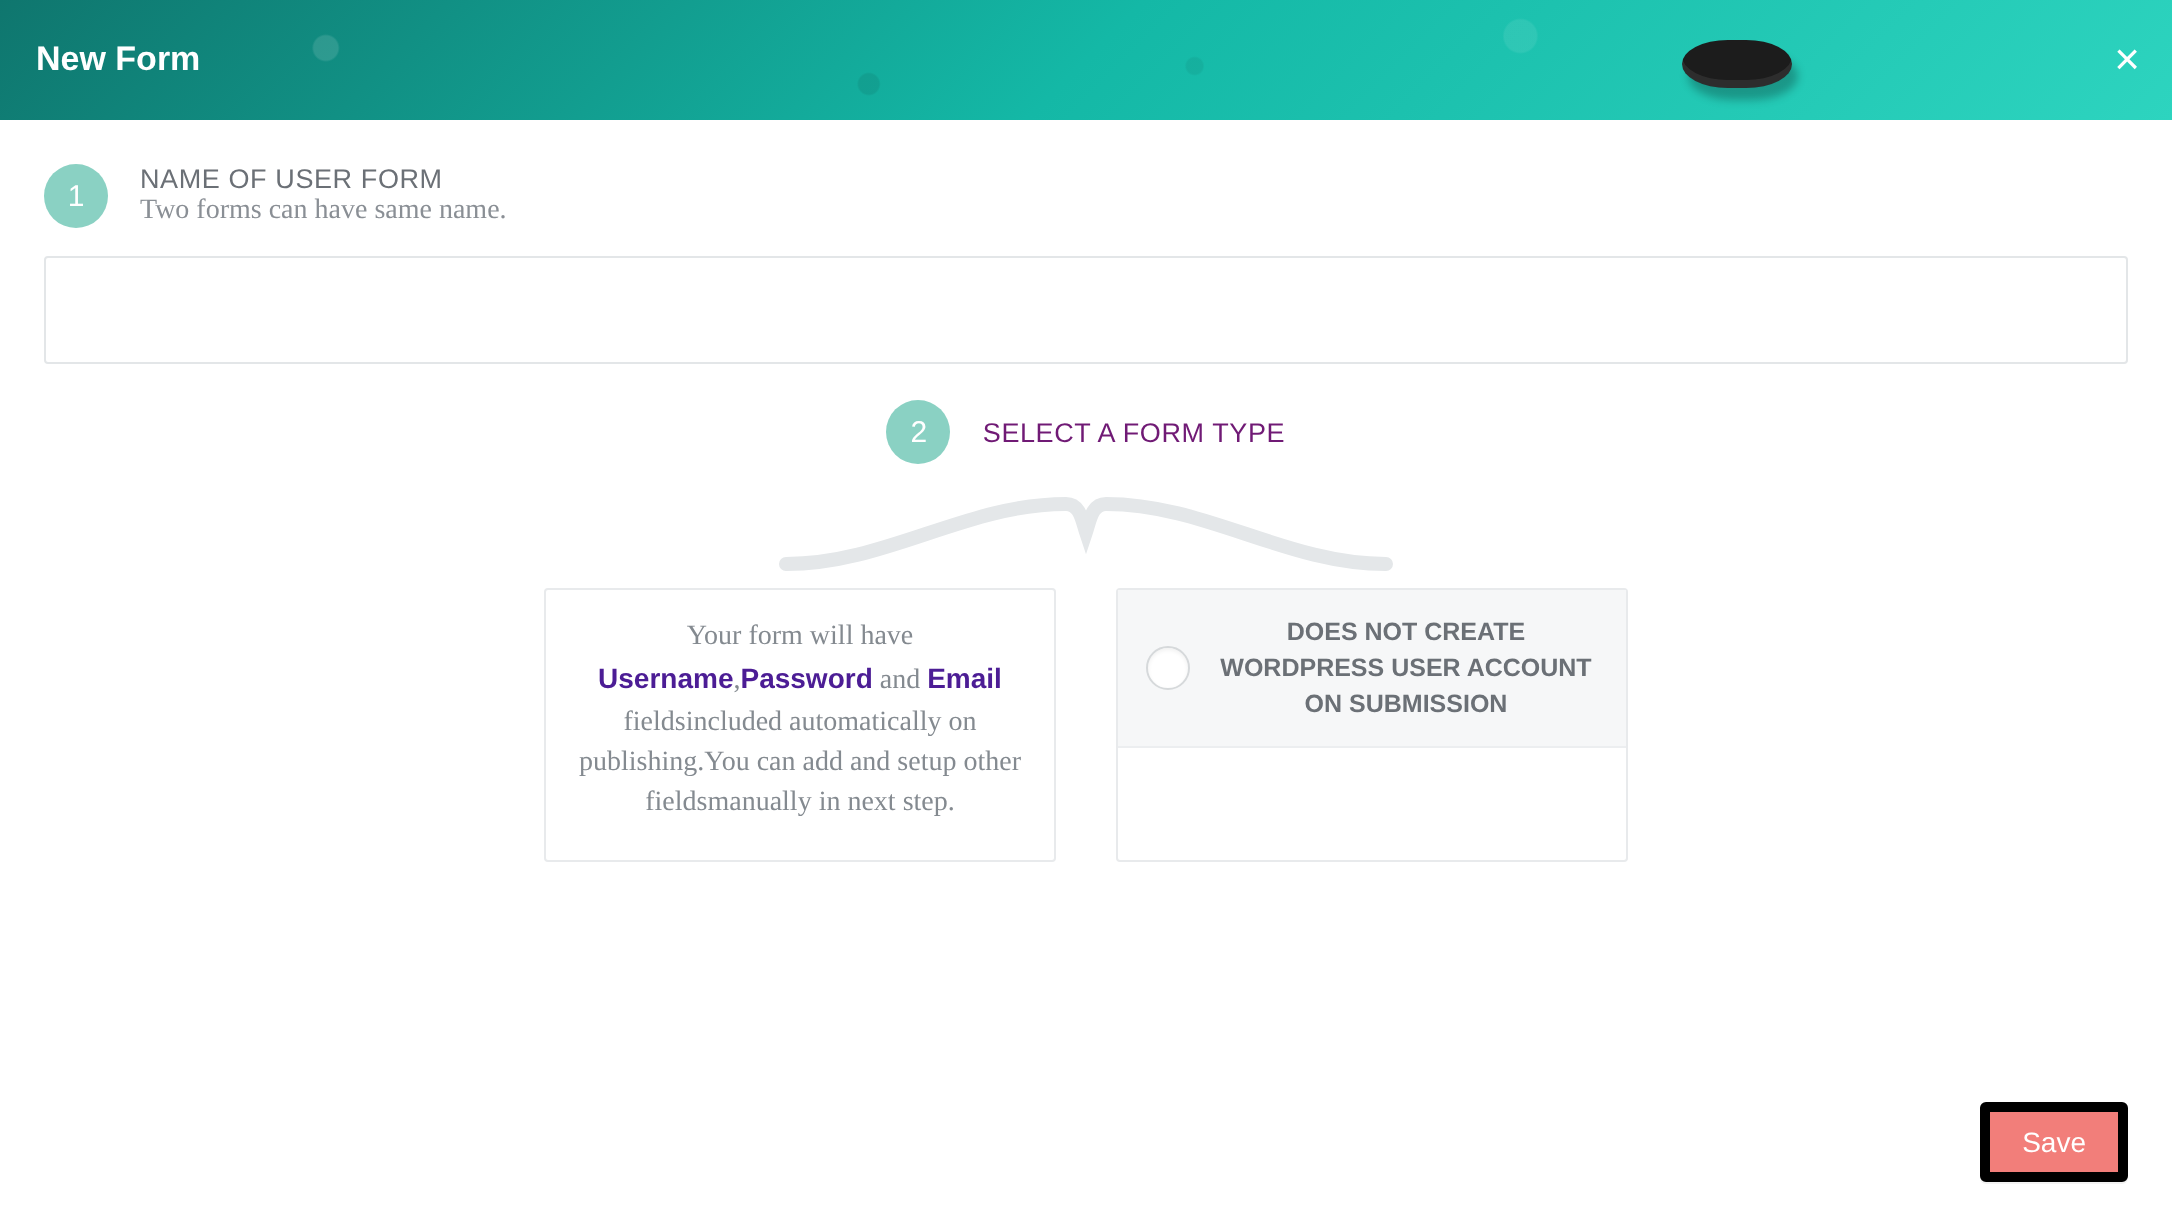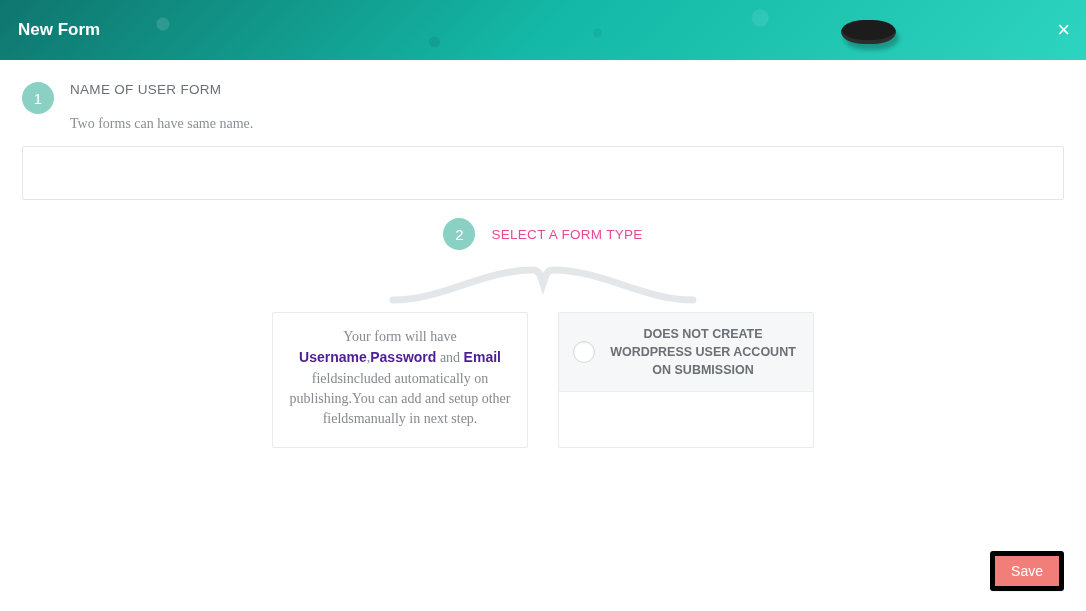--- a/index.html
+++ b/index.html
@@ -88,21 +88,21 @@
   }
   .step-title {
     font-size: 13.5px;
     letter-spacing: .3px;
     color: #6b7076;
   }
   .step-sub {
     font-family: Georgia, "Times New Roman", serif;
     color: #8a8f95;
     font-size: 14px;
-    margin-top: 19px;
+    margin-top: 1px;
   }
   .name-input {
     margin-top: 14px;
     width: 100%;
     box-sizing: border-box;
     height: 54px;
     border: 1px solid #e3e6e8;
     background: #fff;
     border-radius: 2px;
     padding: 10px 14px;
@@ -116,21 +116,21 @@
   }
   .step2-head {
     display: inline-flex;
     align-items: center;
     gap: 16px;
   }
   .step2-head .step-num { margin-right: 0; }
   .step2-title {
     font-size: 13.5px;
     letter-spacing: .3px;
-    color: #ec4899;
+    color: #701a75;
   }
 
   .brace {
     margin: 12px auto 8px;
     display:block;
   }
 
   .options {
     display: flex;
     gap: 30px;

